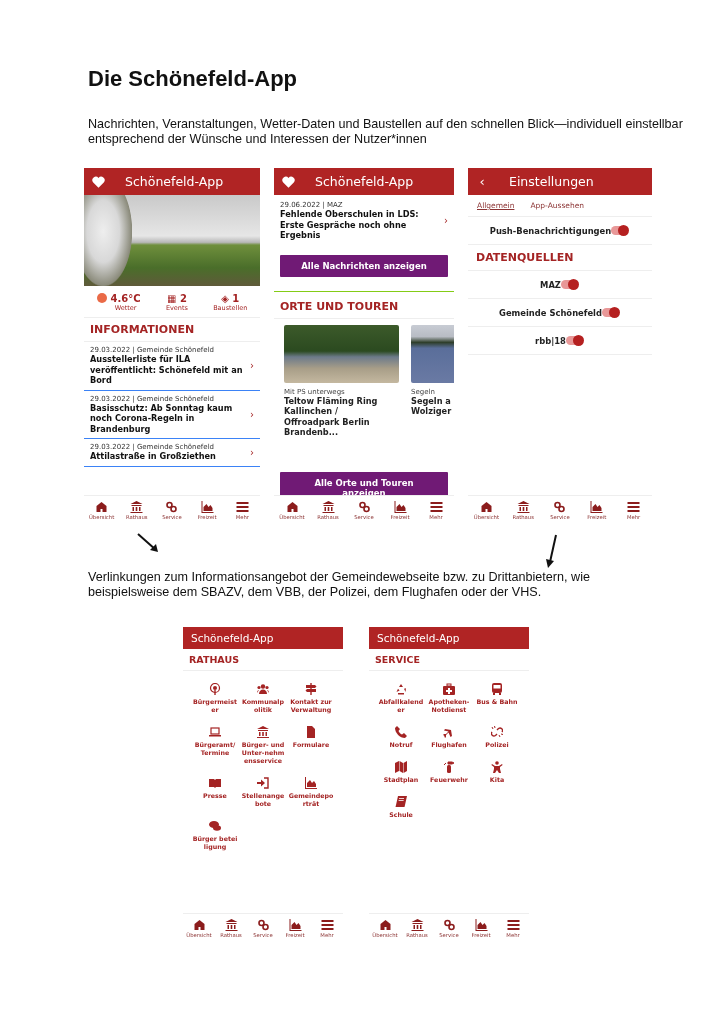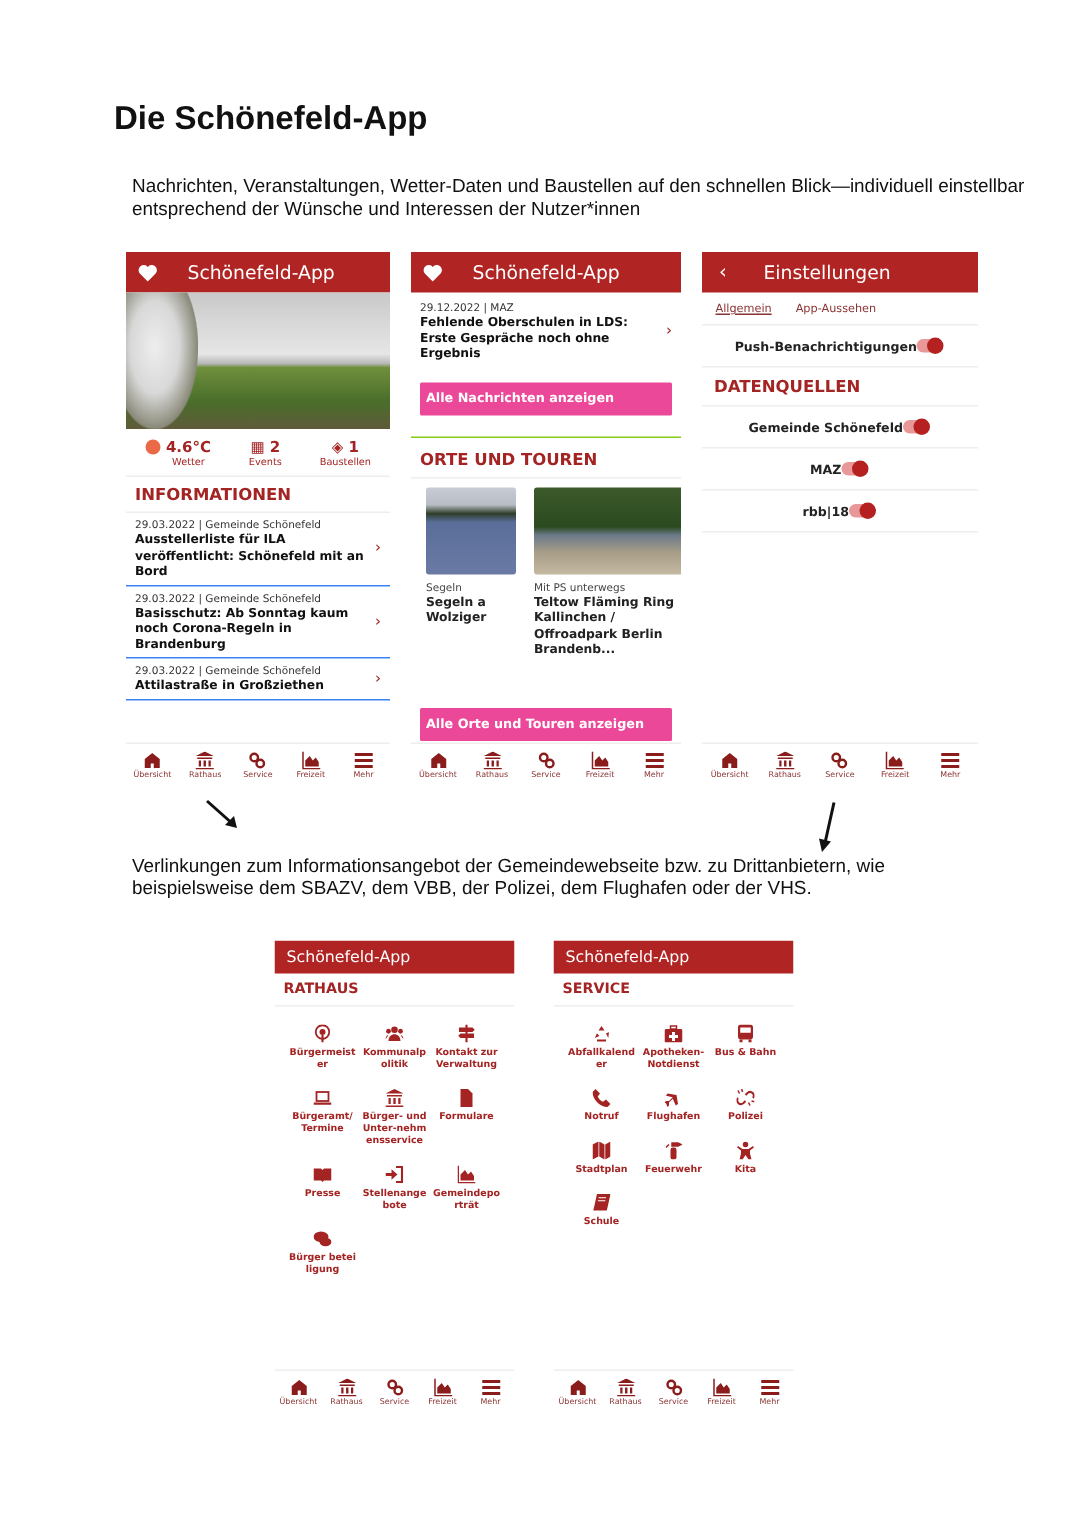--- a/index.html
+++ b/index.html
@@ -1,35 +1,35 @@
 <!DOCTYPE html>
 <html><head>
 <meta charset="utf-8">
 <style>
 *{box-sizing:border-box;margin:0;padding:0}
 body{width:724px;height:1024px;background:#fff;position:relative;font-family:"DejaVu Sans",sans-serif;color:#222;overflow:hidden}
-.doc-title{position:absolute;left:76px;top:66px;font-family:"Liberation Sans",sans-serif;font-weight:bold;font-size:22px;color:#111}
+.doc-title{position:absolute;left:88px;top:66px;font-family:"Liberation Sans",sans-serif;font-weight:bold;font-size:22px;color:#111}
 .doc-para{position:absolute;left:88px;font-family:"Liberation Sans",sans-serif;font-size:12.6px;line-height:15px;color:#111}
 .p1{top:117px;width:600px}
 .p2{top:570px;width:560px}
 .phone{position:absolute;background:#fff;overflow:hidden}
 .hdr{background:#b02424;color:#fff;height:27px;display:flex;align-items:center;font-size:12.5px}
 .hdr .ic{width:14px;height:14px;margin:0 10px 0 7px;display:inline-flex;align-items:center;justify-content:center}
 .hdr .t{padding-left:10px}
 .sec{color:#a42424;font-weight:bold;font-size:11px;padding:5px 6px;border-bottom:1px solid #eee}
 .nav{position:absolute;left:0;right:0;bottom:0;height:30px;display:flex;justify-content:space-around;align-items:center;border-top:1px solid #eee;background:#fff}
 .nav .ni{display:flex;flex-direction:column;align-items:center;width:34px}
 .nav .ni svg{width:13px;height:12px}
 .nav .nl{font-size:5.3px;color:#8b3333;margin-top:1px;white-space:nowrap}
 .news{display:flex;align-items:center;padding:4px 6px;border-bottom:1px solid #3b82f6;font-size:7.5px}
 .news .nt{flex:1}
 .news .meta{color:#333;font-size:7px}
 .news .h{font-weight:bold;font-size:8.2px;line-height:10.5px;color:#111}
 .chev{color:#a42424;font-size:10px;margin-left:6px}
-.btn{background:#ec4899;color:#fff;font-weight:bold;font-size:8.5px;padding:6px 4px;margin:0 6px;border-radius:1px}
+.btn{background:#701a75;color:#fff;font-weight:bold;font-size:8.5px;text-align:center;padding:6px 16px;margin:0 6px;border-radius:1px}
 .grid{display:grid;grid-template-columns:repeat(3,1fr);row-gap:12px;padding:12px 8px 0}
 .gi{display:flex;flex-direction:column;align-items:center;text-align:center}
 .gi svg{width:12px;height:12px;margin-bottom:3px}
 .gl{color:#a42424;font-weight:bold;font-size:6.3px;line-height:8px;max-width:46px;word-break:break-all}
 .tog{width:17px;height:9px;border-radius:5px;background:#e89898;position:relative}
 .tog::after{content:"";position:absolute;right:-1px;top:-1px;width:11px;height:11px;border-radius:50%;background:#b52020}
 .srow{display:flex;justify-content:center;align-items:center;padding:0 10px 0 8px;height:28px;border-bottom:1px solid #eee;font-size:8.4px;font-weight:bold;color:#222}
 .arrow{position:absolute}
 </style>
 </head>
@@ -128,38 +128,38 @@
   <div class="hdr">
     <span class="ic">
         <svg viewBox="0 0 16 14" width="13" height="12">
           <path d="M8 14L1.5 7.5A4 4 0 0 1 8 2a4 4 0 0 1 6.5 5.5z" fill="#fff"></path>
         </svg>
       </span>
     <span class="t">Schönefeld-App</span>
   </div>
   <div class="news" style="border:none;padding-top:6px">
     <div class="nt">
-        <div class="meta">29.12.2022 | MAZ</div>
+        <div class="meta">29.06.2022 | MAZ</div>
         <div class="h">Fehlende Oberschulen in LDS: Erste Gespräche noch ohne Ergebnis</div>
       </div>
     <span class="chev">›</span>
   </div>
   <div class="btn" style="margin-top:10px">Alle Nachrichten anzeigen</div>
   <div class="sec" style="margin-top:14px;border-top:1px solid #84cc16;padding-top:8px">ORTE UND TOUREN</div>
   <div style="display:flex;gap:12px;padding:6px 0 0 10px;white-space:nowrap">
+    <div style="width:115px;flex-shrink:0">
+      <div style="height:58px;border-radius:2px;background:linear-gradient(180deg,#3c5a2a 0%,#2b4a20 45%,#6c7a8a 55%,#a89e88 75%,#c4b8a0 100%)"></div>
+      <div style="font-size:7px;color:#444;margin-top:5px">Mit PS unterwegs</div>
+      <div style="font-size:8.2px;font-weight:bold;line-height:10.5px;white-space:normal;width:100px">Teltow Fläming Ring Kallinchen / Offroadpark Berlin Brandenb...</div>
+    </div>
     <div style="width:60px;flex-shrink:0">
       <div style="height:58px;border-radius:2px;background:linear-gradient(180deg,#c8ccd4 0%,#b8bcc4 20%,#2e3e2a 30%,#5a6e9a 40%,#6a7aa4 100%)"></div>
       <div style="font-size:7px;color:#444;margin-top:5px">Segeln</div>
       <div style="font-size:8.2px;font-weight:bold;line-height:10.5px;white-space:normal;width:40px">Segeln a Wolziger</div>
     </div>
-    <div style="width:115px;flex-shrink:0">
-      <div style="height:58px;border-radius:2px;background:linear-gradient(180deg,#3c5a2a 0%,#2b4a20 45%,#6c7a8a 55%,#a89e88 75%,#c4b8a0 100%)"></div>
-      <div style="font-size:7px;color:#444;margin-top:5px">Mit PS unterwegs</div>
-      <div style="font-size:8.2px;font-weight:bold;line-height:10.5px;white-space:normal;width:100px">Teltow Fläming Ring Kallinchen / Offroadpark Berlin Brandenb...</div>
-    </div>
   </div>
   <div class="btn" style="position:absolute;left:0;right:0;top:304px">Alle Orte und Touren anzeigen</div>
   <div class="nav">
     <div class="ni">
         <svg viewBox="0 0 12 12">
           <path d="M6 1L1 5v6h4V8h2v3h4V5z" fill="#8b1c1c"></path>
         </svg>
         <span class="nl">Übersicht</span>
       </div>
     <div class="ni">
@@ -198,25 +198,25 @@
   <div style="display:flex;gap:16px;padding:6px 9px;font-size:7.5px;color:#8b3333;border-bottom:1px solid #eee">
     <span style="text-decoration:underline">Allgemein</span>
     <span>App-Aussehen</span>
   </div>
   <div class="srow">
     <span>Push-Benachrichtigungen</span>
     <span class="tog"></span>
   </div>
   <div class="sec" style="font-size:11px;padding:6px 8px">DATENQUELLEN</div>
   <div class="srow">
+      <span>MAZ</span>
+      <span class="tog"></span>
+    </div>
+  <div class="srow">
       <span>Gemeinde Schönefeld</span>
-      <span class="tog"></span>
-    </div>
-  <div class="srow">
-      <span>MAZ</span>
       <span class="tog"></span>
     </div>
   <div class="srow">
       <span>rbb|18</span>
       <span class="tog"></span>
     </div>
   <div class="nav">
     <div class="ni">
         <svg viewBox="0 0 12 12">
           <path d="M6 1L1 5v6h4V8h2v3h4V5z" fill="#8b1c1c"></path>

